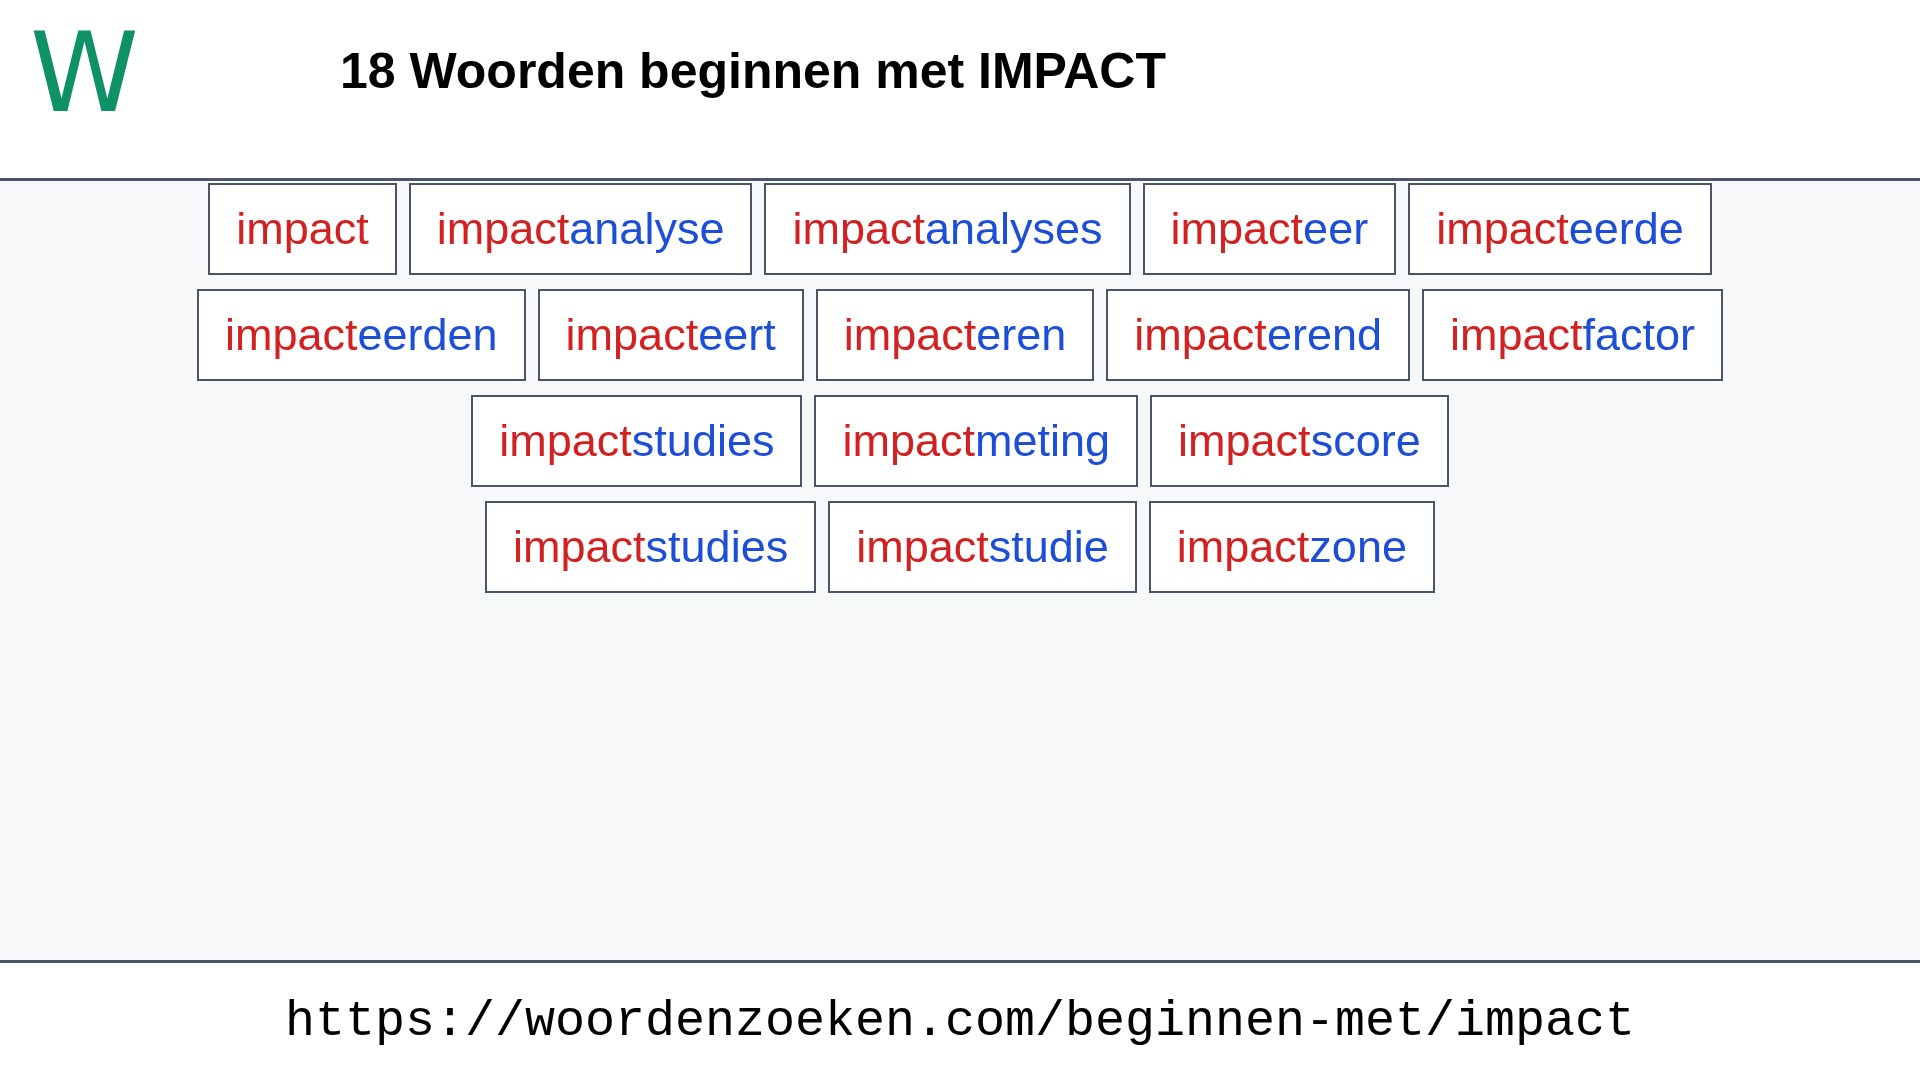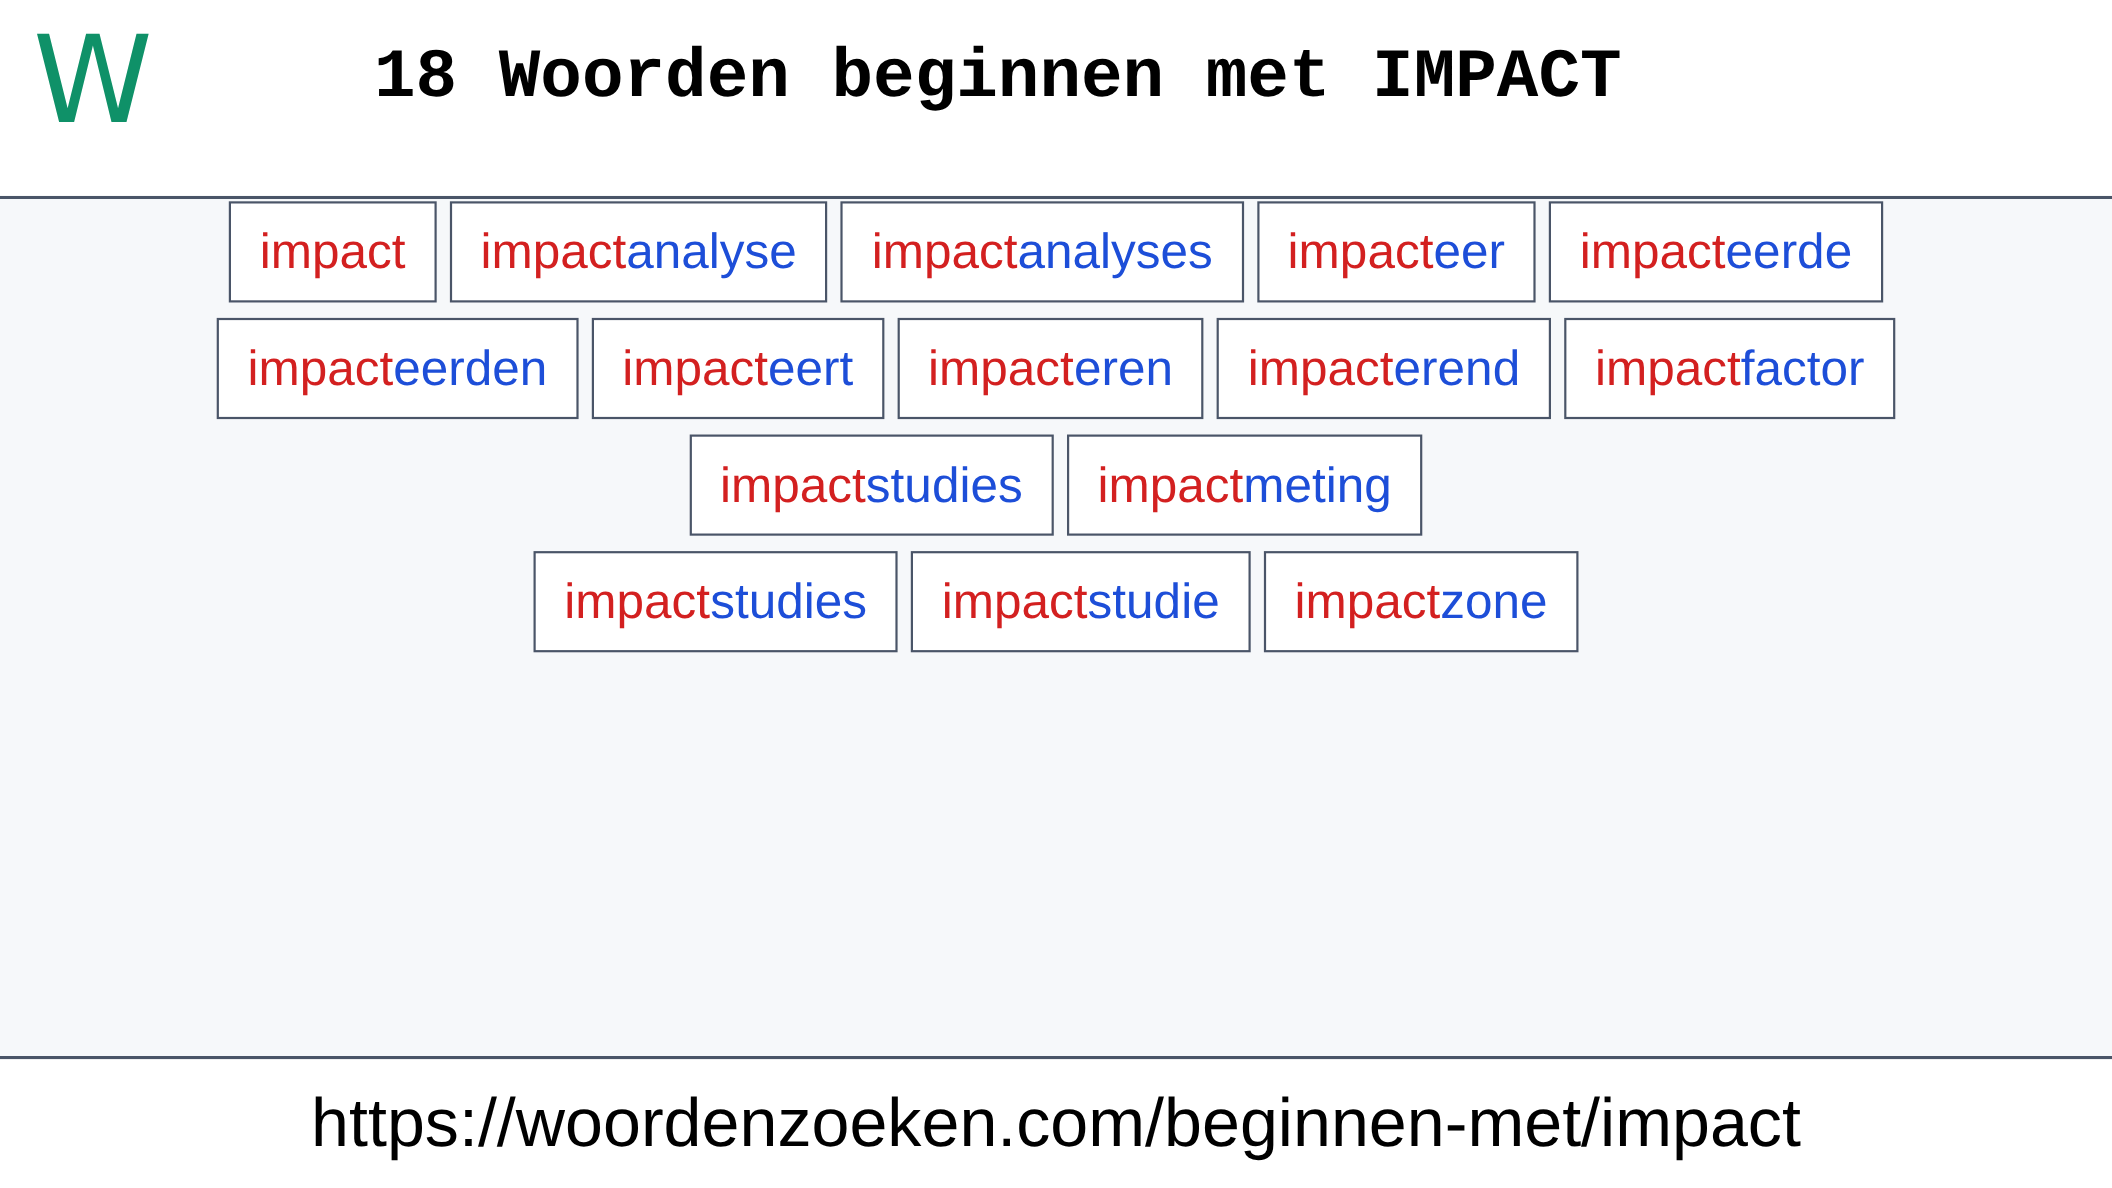--- a/index.html
+++ b/index.html
@@ -29,26 +29,26 @@
     line-height: 110px;
     font-weight: 400;
     color: #0f9168;
     font-family: "DejaVu Sans", sans-serif;
     letter-spacing: -4px;
   }
   #page-title {
     position: absolute;
     left: 340px;
     top: 34px;
-    font-size: 63px;
+    font-size: 50px;
     line-height: 74px;
     font-weight: bold;
     color: #000000;
     white-space: nowrap;
-    font-family: Liberation Mono, monospace;
+    font-family: Liberation Sans, sans-serif;
   }
 
   .divider {
     width: 100%;
     height: 3px;
     background: #4a5568;
   }
 
   
   #content {
@@ -86,24 +86,24 @@
 
   
   #footer {
     height: 117px;
     background: #ffffff;
     display: flex;
     align-items: center;
     justify-content: center;
   }
   #footer-url {
-    font-size: 62px;
+    font-size: 50px;
     line-height: 58px;
     color: #000000;
-    font-family: Liberation Sans, sans-serif;
+    font-family: Liberation Mono, monospace;
     white-space: nowrap;
   }
 </style>
 </head>
 <body>
 
 <div id="page">
 
   <div id="header">
     <div id="logo">W</div>
@@ -147,20 +147,23 @@
           <span class="word-text"><span class="prefix">impact</span><span class="suffix">factor</span></span>
         </div>
       </div>
       <div class="word-row">
         <div class="word-box">
           <span class="word-text"><span class="prefix">impact</span><span class="suffix">studies</span></span>
         </div>
         <div class="word-box">
           <span class="word-text"><span class="prefix">impact</span><span class="suffix">meting</span></span>
         </div>
+        <div class="word-box">
+          <span class="word-text"><span class="prefix">impact</span><span class="suffix">score</span></span>
+        </div>
       </div>
       <div class="word-row">
         <div class="word-box">
           <span class="word-text"><span class="prefix">impact</span><span class="suffix">studies</span></span>
         </div>
         <div class="word-box">
           <span class="word-text"><span class="prefix">impact</span><span class="suffix">studie</span></span>
         </div>
         <div class="word-box">
           <span class="word-text"><span class="prefix">impact</span><span class="suffix">zone</span></span>

